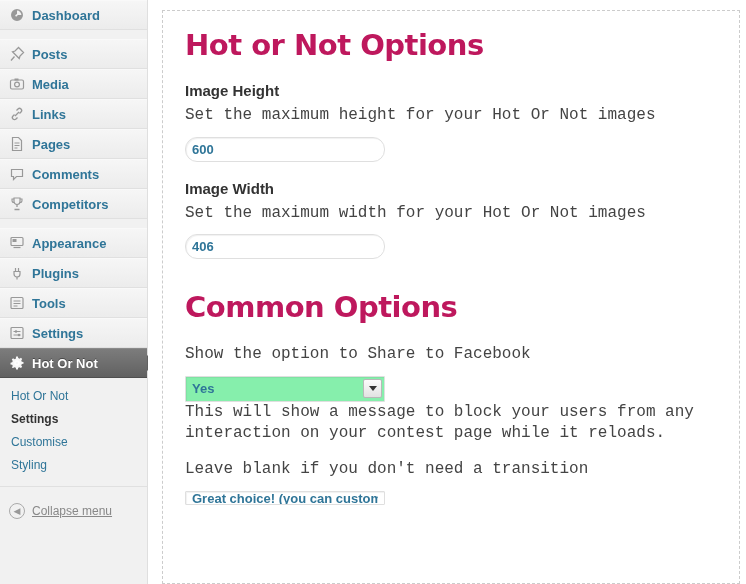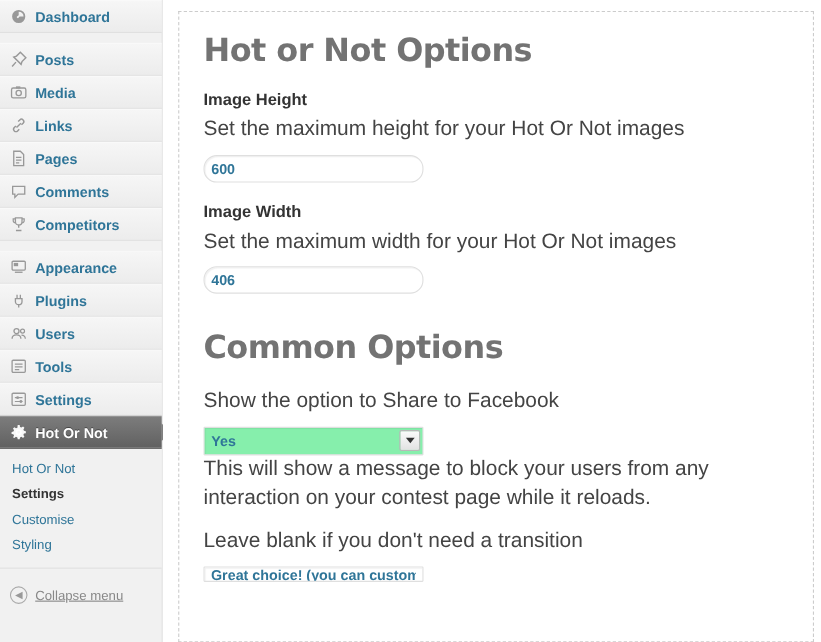--- a/index.html
+++ b/index.html
@@ -111,38 +111,39 @@
   }
   .panel {
     border: 1px dashed #cccccc;
     height: 100%;
     padding: 20px 18px 0 22px;
     overflow: hidden;
   }
   h1.opt-title, h2.opt-title {
     font-family: "DejaVu Sans", sans-serif;
     font-weight: bold;
-    color: #737373;
+    color: #be185d;
     letter-spacing: -0.5px;
     margin: 0 0 22px 0;
     font-size: 29px;
     line-height: 1;
   }
   h2.opt-title { margin-top: 34px; }
   .field-label {
     font-size: 15px;
     font-weight: bold;
     color: #333333;
     margin: 0 0 6px 0;
   }
   .field-desc {
-    font-size: 19px;
+    font-size: 16px;
     color: #444444;
     margin: 0 0 10px 0;
     line-height: 1.35;
+    font-family: Liberation Mono, monospace;
   }
   .field-desc.wrap { max-width: 515px; margin-bottom: 14px; }
   input.text-input {
     width: 200px;
     height: 25px;
     padding: 2px 6px;
     border: 1px solid #dfdfdf;
     background: #ffffff;
     color: #2f7598;
     font-weight: bold;
@@ -290,31 +291,20 @@
     <div class="menu-item">
       <span class="ico">
         <svg width="16" height="16" viewBox="0 0 16 16">
             <path d="M5 6.5h6V9a3 3 0 0 1-6 0z" stroke="#777" stroke-width="1.2" fill="none"></path>
             <path d="M6.5 6.5V3M9.5 6.5V3M8 12v2.5" stroke="#777" stroke-width="1.2"></path>
           </svg>
       </span>
       <span class="mlabel">Plugins</span>
     </div>
 
-    <div class="menu-item">
-      <span class="ico">
-        <svg width="16" height="16" viewBox="0 0 16 16">
-            <circle cx="6" cy="6" r="2.3" stroke="#777" stroke-width="1.2" fill="none"></circle>
-            <path d="M2 13c0-2.2 1.8-3.6 4-3.6s4 1.4 4 3.6" stroke="#777" stroke-width="1.2" fill="none"></path>
-            <circle cx="11.5" cy="6" r="1.8" stroke="#777" stroke-width="1.1" fill="none"></circle>
-            <path d="M10.5 9.7c2 .1 3.5 1.3 3.5 3.3" stroke="#777" stroke-width="1.1" fill="none"></path>
-          </svg>
-      </span>
-      <span class="mlabel">Users</span>
-    </div>
 
     <div class="menu-item">
       <span class="ico">
         <svg width="16" height="16" viewBox="0 0 16 16">
             <rect x="2" y="2.5" width="12" height="11" rx="1" stroke="#777" stroke-width="1.2" fill="none"></rect>
             <path d="M4.5 6h7M4.5 8.5h7M4.5 11h4" stroke="#777" stroke-width="1.1"></path>
           </svg>
       </span>
       <span class="mlabel">Tools</span>
     </div>

